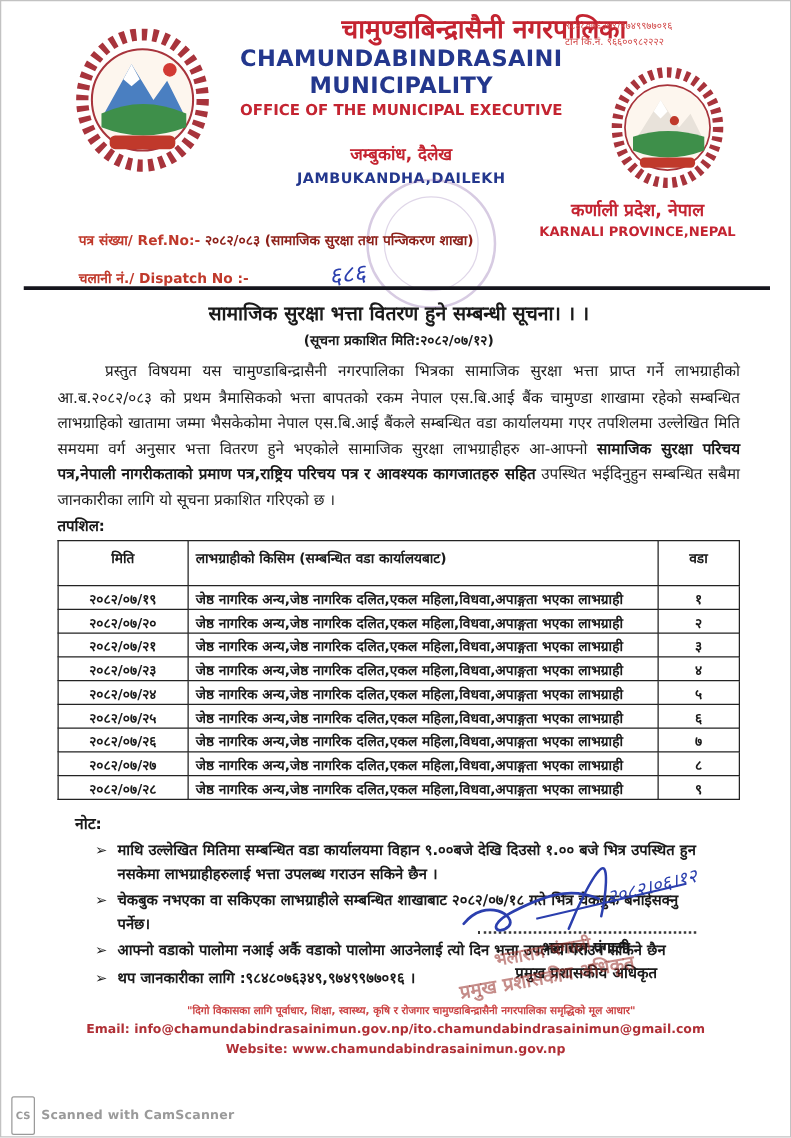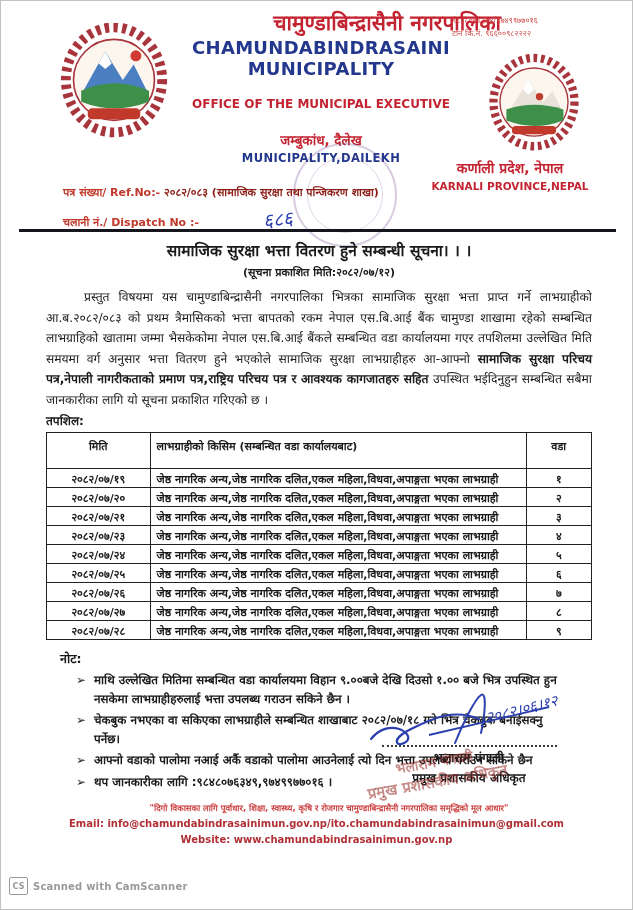--- a/index.html
+++ b/index.html
@@ -10,21 +10,21 @@
     border:1px solid #c2c2c2;
   }
   
   .logo{position:absolute;}
   .logo-left{left:58px;top:22px;width:110px;height:116px;}
   .logo-right{right:52px;top:52px;width:92px;height:100px;}
   .hdr-center{position:absolute;left:140px;top:10px;width:360px;text-align:center;line-height:1.15;}
   .muni-np{font-size:21px;font-weight:bold;color:#c42431;text-align:right;}
   .muni-en{font-size:18px;font-weight:bold;color:#23378d;margin-top:3px;letter-spacing:.3px;}
   .office-np{font-size:24px;font-weight:bold;color:#c42431;margin-top:2px;}
-  .office-en{font-size:12px;font-weight:bold;color:#c42431;margin-top:18px;}
+  .office-en{font-size:12px;font-weight:bold;color:#c42431;margin-top:2px;}
   .place-np{font-size:13.5px;font-weight:bold;color:#c42431;margin-top:22px;}
   .place-en{font-size:11.5px;font-weight:bold;color:#23378d;margin-top:3px;letter-spacing:.4px;}
   .phones{position:absolute;right:8px;top:14px;width:172px;color:#d24a4a;font-size:8px;line-height:1.6;text-align:left;}
   .province{position:absolute;right:22px;top:157px;width:200px;text-align:center;color:#c42431;font-weight:bold;}
   .province .np{font-size:14px;}
   .province .en{font-size:10.5px;margin-top:3px;}
   .refrow{position:absolute;left:62px;top:183px;font-size:11px;font-weight:bold;white-space:nowrap;}
   .refrow .lbl{color:#c0392b;}
   .refrow .val{color:#8c1f18;}
   .dispatchrow{position:absolute;left:62px;top:205px;font-size:11px;font-weight:bold;color:#c0392b;}
@@ -61,21 +61,21 @@
   .sig .role{font-size:12px;font-weight:bold;margin-top:3px;}
   .stamp-dup{position:absolute;left:295px;top:752px;width:280px;transform:rotate(-10deg);
     color:rgba(150,45,40,.55);font-weight:bold;text-align:center;line-height:1.35;}
   .stamp-dup .l1{font-size:14px;}
   .stamp-dup .l2{font-size:15px;}
   
   .motto{position:absolute;left:55px;right:30px;top:801px;text-align:center;color:#c44;font-size:8.4px;font-weight:600;}
   .email{position:absolute;left:40px;right:40px;top:817px;text-align:center;color:#b03036;font-size:10px;font-weight:bold;}
   .website{position:absolute;left:40px;right:40px;top:833px;text-align:center;color:#b03036;font-size:10px;font-weight:bold;}
   .camscan{position:absolute;left:8px;top:876px;display:flex;align-items:center;gap:5px;color:#9a9a9a;}
-  .camscan .csbox{width:19px;height:18px;border:1.5px solid #9a9a9a;border-radius:2px;font-size:8px;font-weight:bold;
+  .camscan .csbox{width:19px;height:31px;border:1.5px solid #9a9a9a;border-radius:2px;font-size:8px;font-weight:bold;
     display:flex;align-items:center;justify-content:center;color:#9a9a9a;background:#fff;}
   .camscan .cstext{font-size:10px;font-weight:bold;letter-spacing:.2px;}
 </style>
 </head>
 <body>
 
 <div class="page">
 
   <div class="logo logo-left">
     <svg width="110" height="116" viewBox="0 0 100 106">
@@ -99,21 +99,21 @@
       <circle cx="56" cy="46" r="4" fill="#c0392b"></circle>
       <rect x="26" y="78" width="48" height="9" rx="4" fill="#c0392b"></rect>
     </svg>
   </div>
 
   <div class="hdr-center">
     <div class="muni-np">चामुण्डाबिन्द्रासैनी नगरपालिका</div>
     <div class="muni-en">CHAMUNDABINDRASAINI MUNICIPALITY</div>
     <div class="office-en">OFFICE OF THE MUNICIPAL EXECUTIVE</div>
     <div class="place-np">जम्बुकांध, दैलेख</div>
-    <div class="place-en">MUNICIPALITY,DAILEKH</div>
+    <div class="place-en">JAMBUKANDHA,DAILEKH</div>
   </div>
 
   <div class="phones">
     <div>९८४८०७६३४९/९७४९९७७०१६</div>
     <div>टान कि.नं. ९६६००९८२२२२</div>
   </div>
 
   <div class="province">
     <div class="np">कर्णाली प्रदेश, नेपाल</div>
     <div class="en">KARNALI PROVINCE,NEPAL</div>

